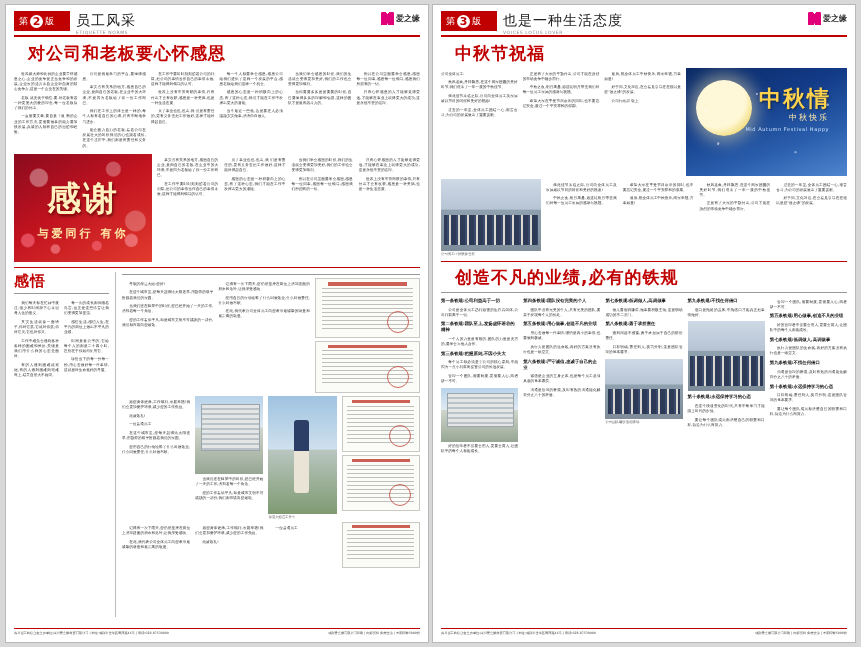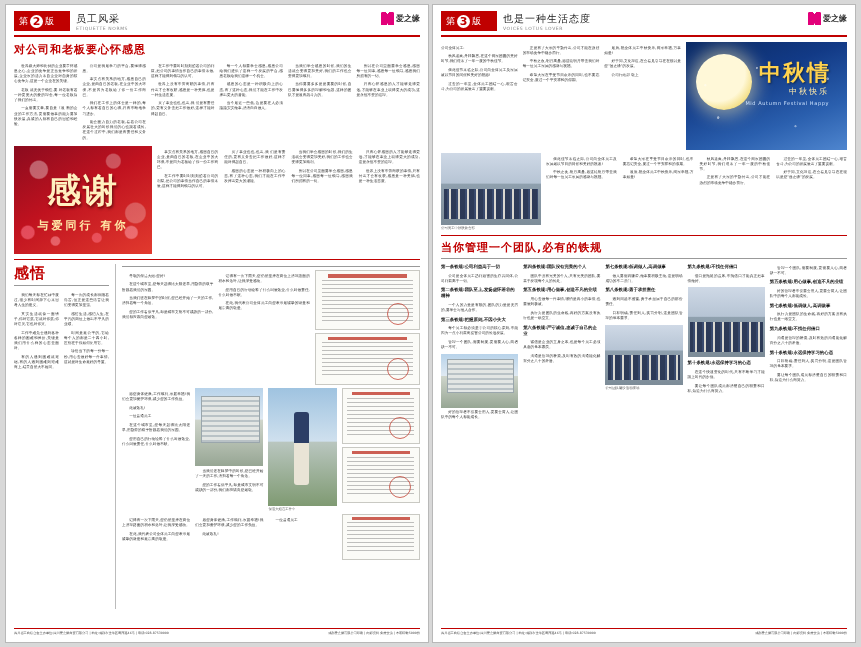--- a/index.html
+++ b/index.html
@@ -47,21 +47,21 @@
     background: #fff; color: #c00000;
     border-radius: 50%;
     width: 13px; height: 13px;
     display: flex; align-items: center; justify-content: center;
     line-height: 1;
   }
   .page-flag .pf-post { font-size: 9px; }
   .masthead-section {
     position: absolute; left: 62px; top: 1px;
   }
-  .ms-cn { font-size: 10px; color: #222; letter-spacing: 1px; }
+  .ms-cn { font-size: 14px; color: #222; letter-spacing: 1px; text-align: right; }
   .ms-en { font-size: 4.5px; color: #888; letter-spacing: .6px; }
   .masthead-logo {
     position: absolute; right: 0; top: 1px;
     display: flex; align-items: center; gap: 2px; margin-left: 20px;
   }
   .ml-mark {
     width: 13px; height: 13px;
     background:
       radial-gradient(circle at 50% 50%, #e2007a 0 42%, transparent 43%),
       radial-gradient(circle at 22% 30%, #e2007a 0 30%, transparent 31%),
@@ -70,21 +70,21 @@
       radial-gradient(circle at 78% 72%, #e2007a 0 30%, transparent 31%);
   }
   .ml-text { font-size: 8px; color: #333; font-weight: bold; }
 
   
   .headline {
     color: #c00000;
     font-weight: bold;
     font-family: "DejaVu Sans", "Liberation Sans", sans-serif;
   }
-  .h-big { font-size: 11px; letter-spacing: 1px; }
+  .h-big { font-size: 17px; letter-spacing: 1px; margin-left: 14px; }
   .h-mid { font-size: 15px; letter-spacing: 1px; }
 
   .cols { display: flex; gap: 6px; }
   .col { flex: 1; }
   .body-text {
     font-size: 3.6px;
     line-height: 5.1px;
     color: #2b2b2b;
     text-align: justify;
     word-break: break-all;
@@ -445,20 +445,21 @@
         <div class="ms-cn">也是一种生活态度</div>
         <div class="ms-en">VOICES LOTUS LOVER</div>
       </div>
       <div class="masthead-logo">
         <span class="ml-mark"></span>
         <span class="ml-text">爱之缘</span>
       </div>
     </div>
 
     <div style="margin:5px 8px 0 8px;">
+      <div class="headline h-big">中秋节祝福</div>
       <div style="display:flex; gap:5px; margin-top:3px;">
         <div style="flex:1;">
           <p class="body-text">公司全体员工:</p>
           <p class="body-text indent">秋风送爽,丹桂飘香,在这个阖家团圆的美好时节,我们迎来了一年一度的中秋佳节。</p>
           <p class="body-text indent">值此佳节来临之际,公司向全体员工及家属致以节日的问候和美好的祝愿!</p>
           <p class="body-text indent">过去的一年里,全体员工团结一心,艰苦奋斗,为公司的发展做出了重要贡献。</p>
         </div>
         <div style="flex:1;">
           <p class="body-text indent">正是有了大家的辛勤付出,公司才能在激烈的市场竞争中稳步前行。</p>
           <p class="body-text indent">中秋之夜,明月高悬,愿这轮明月带去我们对每一位员工家属的感谢与祝福。</p>
@@ -501,21 +502,21 @@
             <p class="body-text indent">过去的一年里,全体员工团结一心,艰苦奋斗,为公司的发展做出了重要贡献。</p>
             <p class="body-text indent">好于同,文化理道,在会看见引导在在很以是您"莲之缘"的发展。</p>
           </div>
         </div>
       </div>
     </div>
 
     <div class="rule-red" style="margin:5px 8px 0 8px;"></div>
 
     <div style="margin:4px 8px 0 8px;">
-      <div class="headline h-big">当你管理一个团队,必有的铁规</div>
+      <div class="headline h-big">创造不凡的业绩,必有的铁规</div>
       <div class="rule-gray" style="margin:3px 0 3px 0;"></div>
 
       <div style="display:flex; gap:5px;">
 
         <div style="flex:1;">
           <div class="sub-h">第一条铁规:公司利益高于一切</div>
           <p class="body-text indent">公司是全体员工趋利避害的生存共同体,公司利益高于一切。</p>
           <div class="sub-h">第二条铁规:团队至上,发扬虚怀若谷的精神</div>
           <p class="body-text indent">一个人的力量是有限的,团队的力量是无穷的,要学会与他人合作。</p>
           <div class="sub-h">第三条铁规:把握原则,不因小失大</div>

